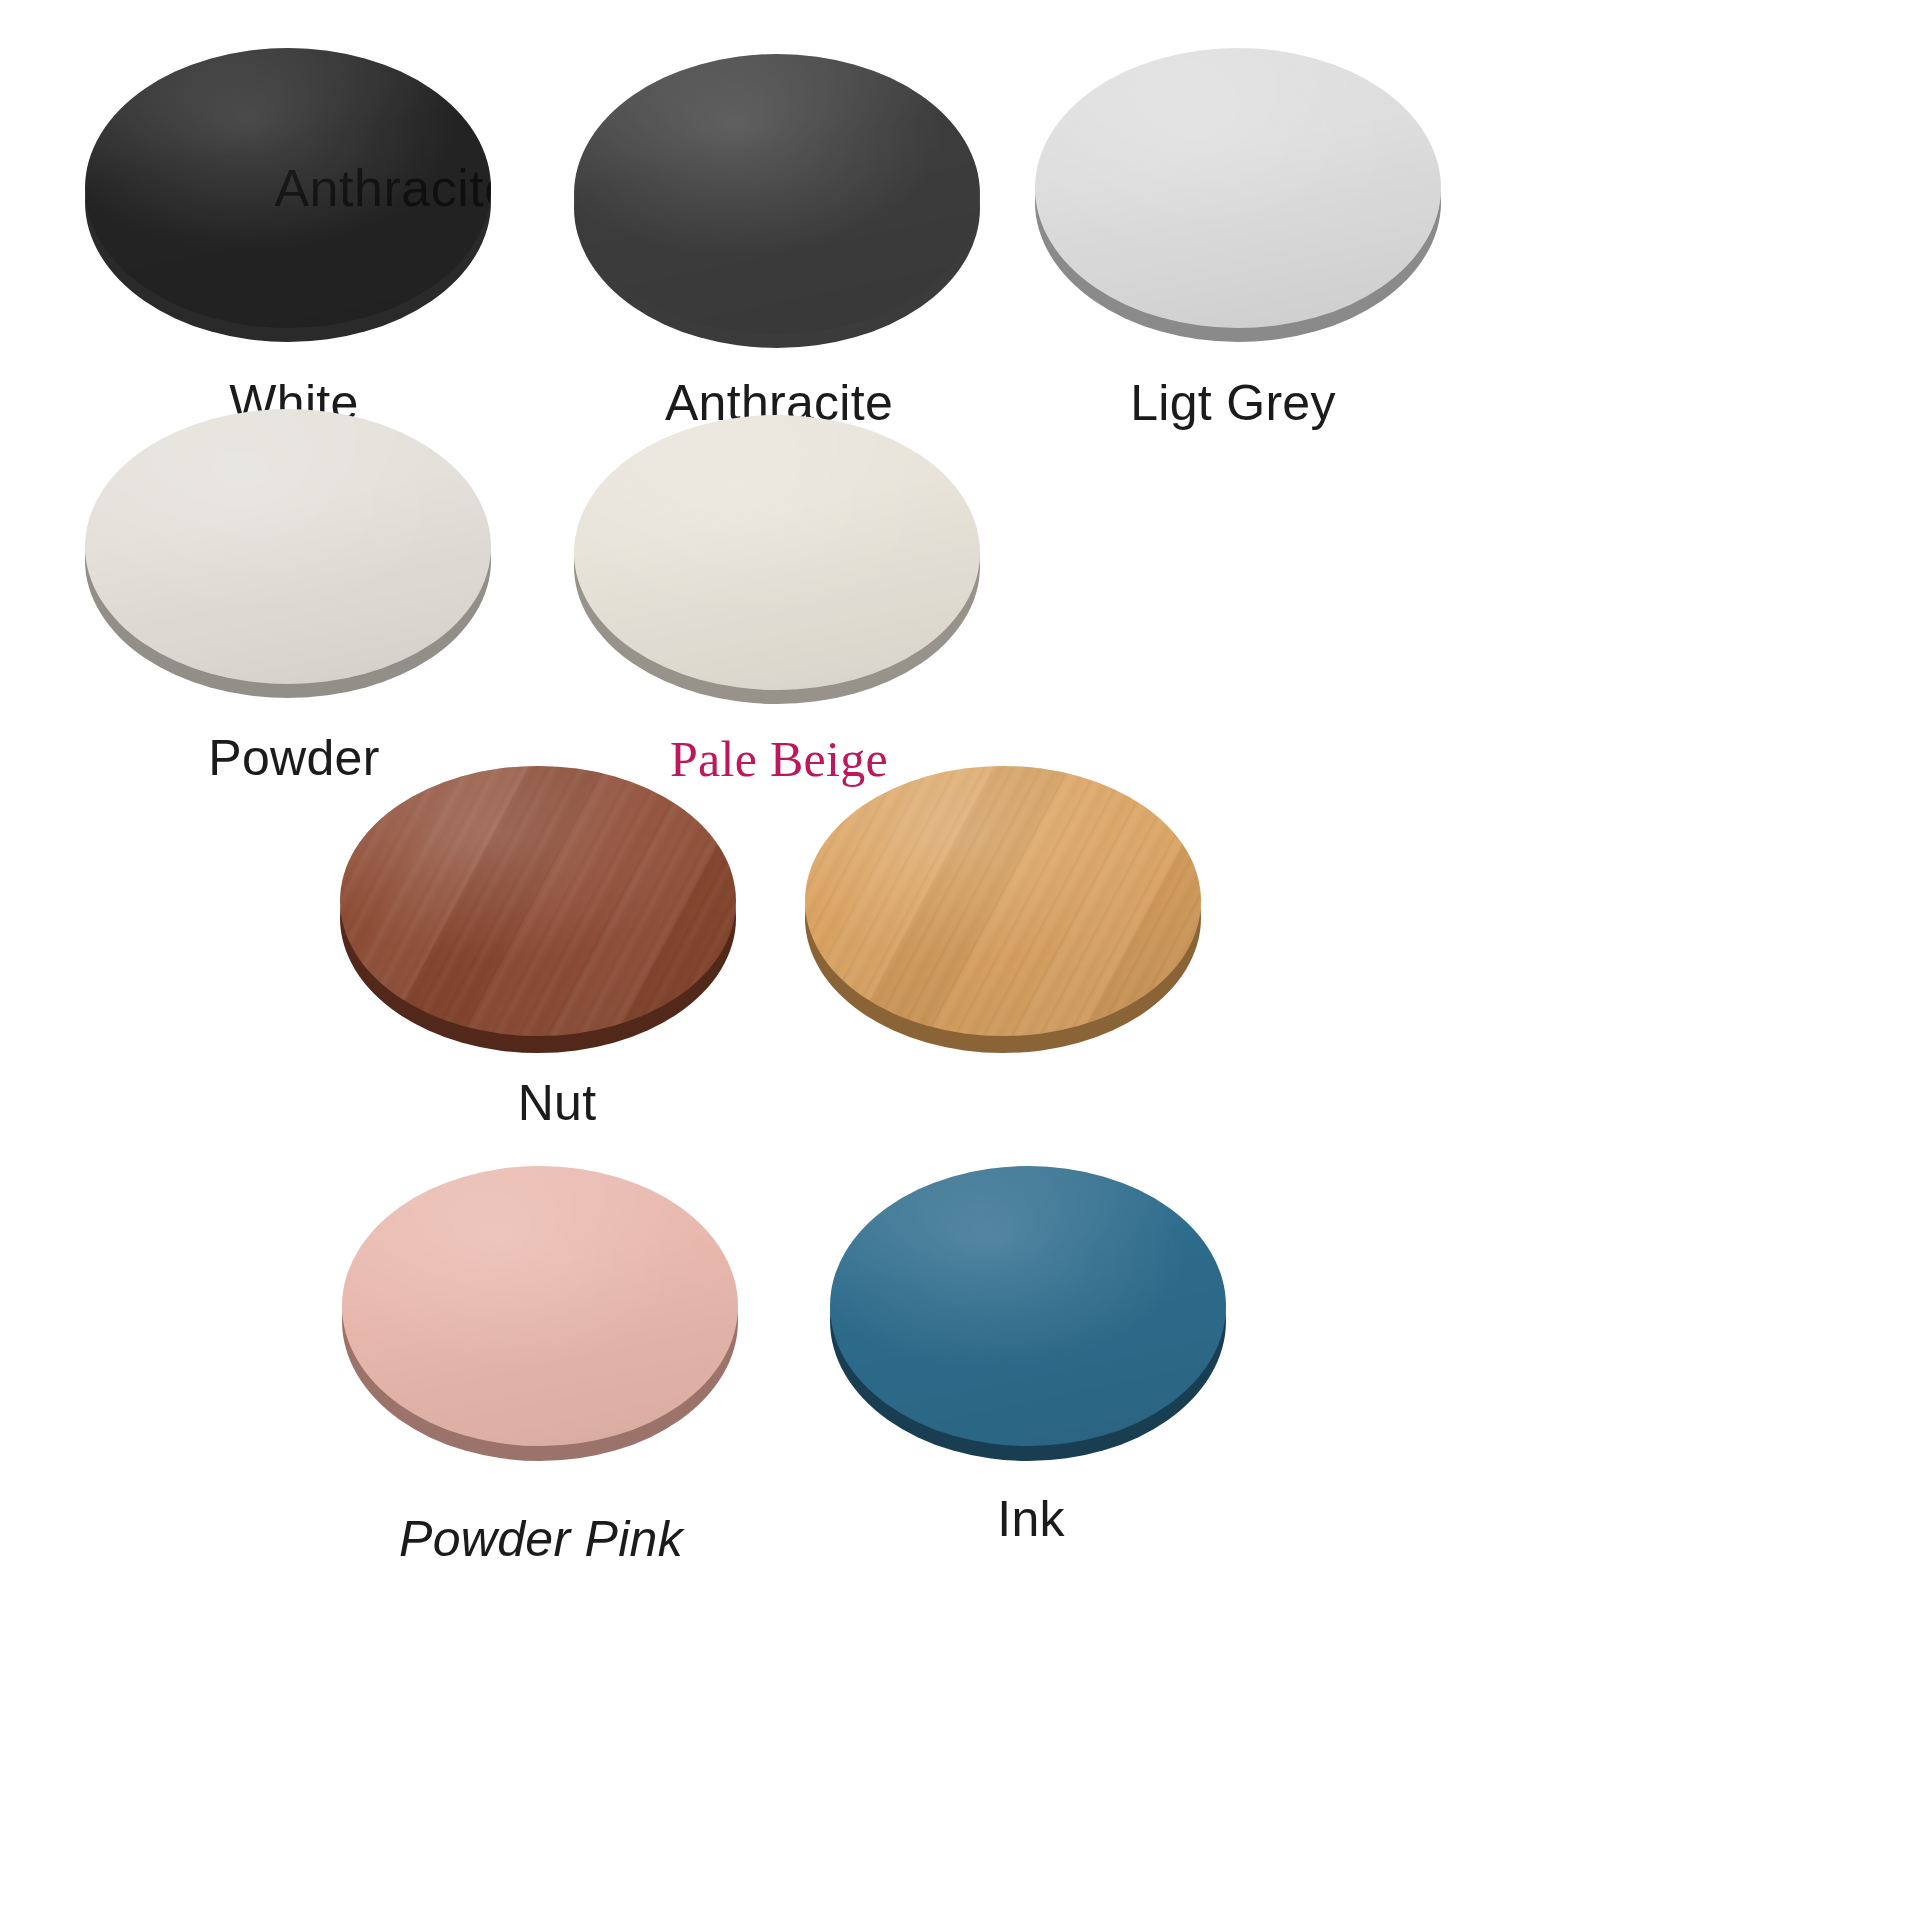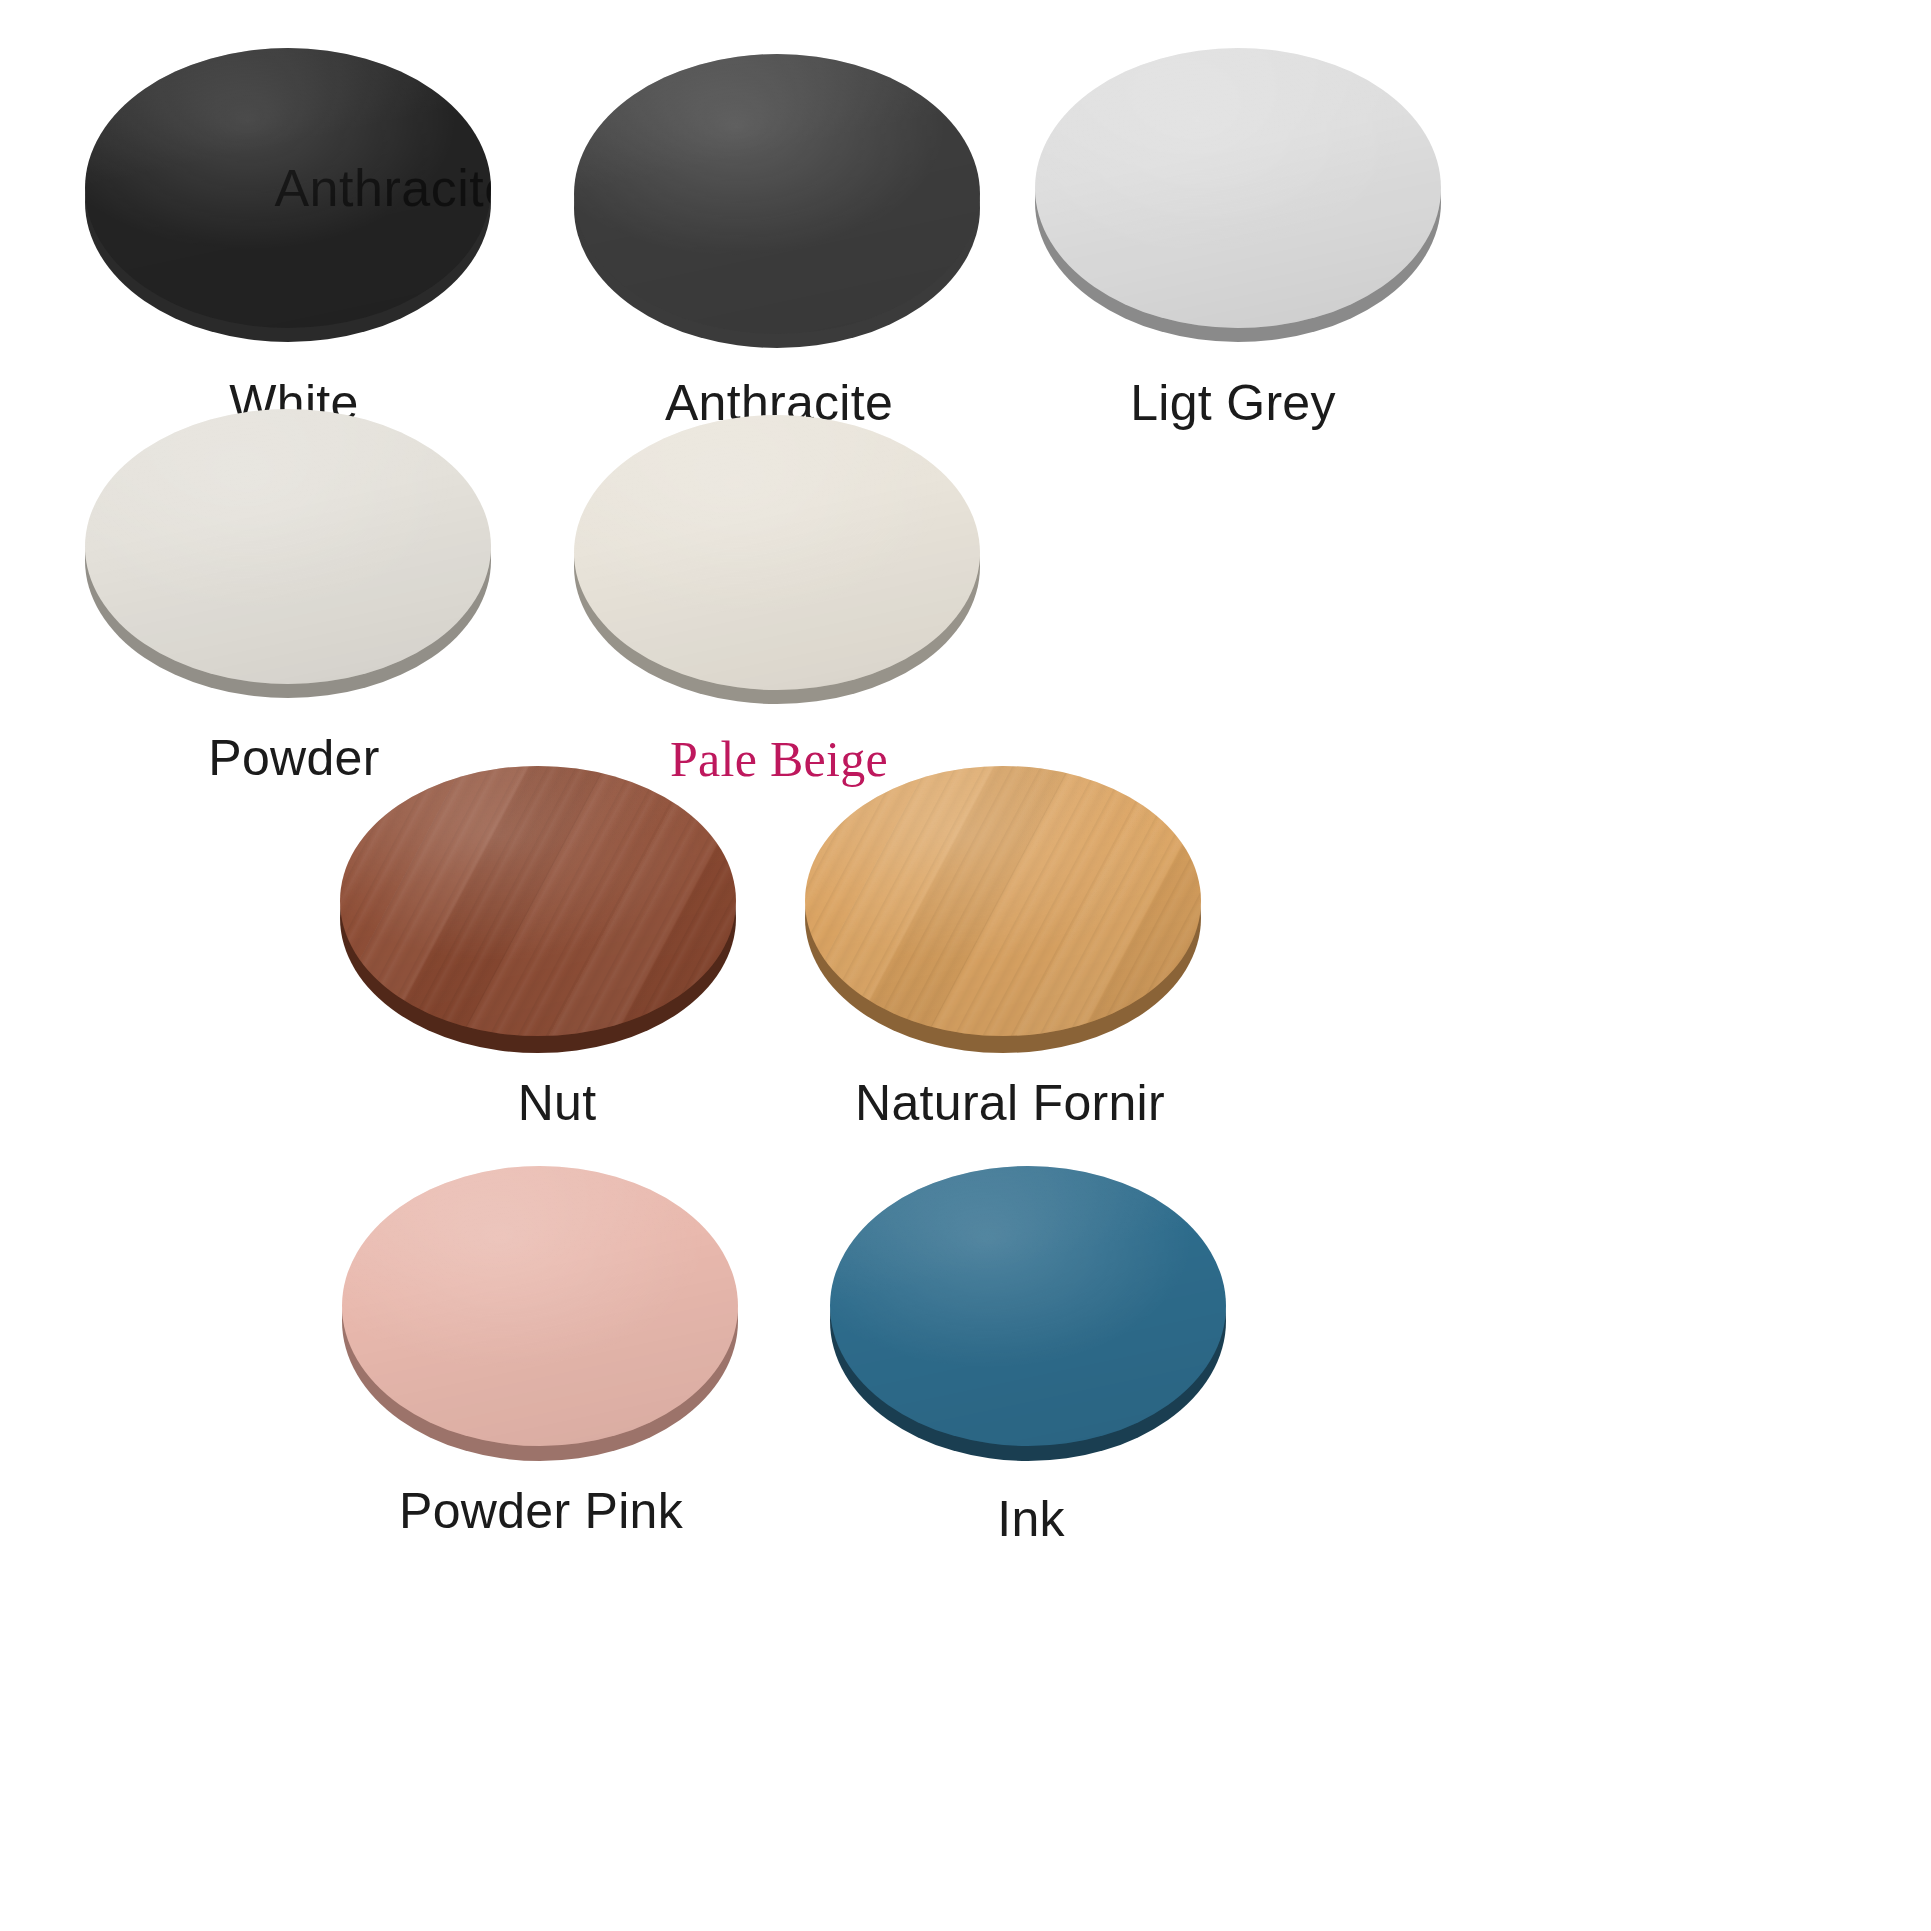--- a/index.html
+++ b/index.html
@@ -146,30 +146,29 @@
     </div>
     <div class="swatch-cell" style="left: 805px; top: 766px; width: 396px;">
       <div class="disc-wrap" style="width: 396px; height: 288px;">
         <div class="disc-edge" style="width: 396px; height: 270px; top: 17.4px; background: rgb(192, 138, 76);"></div>
         <div class="disc-top" style="width: 396px; height: 270px; background: rgb(219, 163, 96);">
           <div class="disc-grain" style="background: repeating-linear-gradient(118deg, rgba(0, 0, 0, 0) 0px, rgba(0, 0, 0, 0) 2.9px, rgba(0, 0, 0, 0.086) 3.9px, rgba(0, 0, 0, 0) 6.8px, rgba(255, 255, 255, 0.07) 9.7px, rgba(0, 0, 0, 0) 14.5px, rgba(0, 0, 0, 0.05) 18.3px, rgba(0, 0, 0, 0) 25px);"></div>
           <div class="disc-grain" style="opacity: 0.5; background: repeating-linear-gradient(118deg, rgba(255, 255, 255, 0.1) 0px, rgba(255, 255, 255, 0.1) 58px, rgba(0, 0, 0, 0.07) 60px, rgba(0, 0, 0, 0.07) 126px, rgba(255, 255, 255, 0.05) 127px, rgba(255, 255, 255, 0.05) 203px);"></div>
           <div class="disc-sheen" style="background: radial-gradient(78% 70% at 40% 26%, rgba(255, 255, 255, 0.16) 0%, rgba(255, 255, 255, 0.05) 45%, rgba(0, 0, 0, 0) 66%), linear-gradient(168deg, rgba(255, 255, 255, 0.1) 0%, rgba(255, 255, 255, 0) 38%, rgba(0, 0, 0, 0.06) 88%, rgba(0, 0, 0, 0.11) 100%);"></div>
         </div>
       </div>
-      <div class="swatch-label" style="color: rgb(27, 27, 27); position: absolute; left: 205px; top: 312px; transform: translateX(-50%);">Natural Fornir</div>
     </div>
     <div class="swatch-cell" style="left: 342px; top: 1166px; width: 396px;">
       <div class="disc-wrap" style="width: 396px; height: 295px;">
         <div class="disc-edge" style="width: 396px; height: 280px; top: 15.4px; background: rgb(216, 160, 147);"></div>
         <div class="disc-top" style="width: 396px; height: 280px; background: rgb(233, 185, 174);">
           <div class="disc-sheen" style="background: radial-gradient(78% 70% at 40% 26%, rgba(255, 255, 255, 0.16) 0%, rgba(255, 255, 255, 0.05) 45%, rgba(0, 0, 0, 0) 66%), linear-gradient(168deg, rgba(255, 255, 255, 0.1) 0%, rgba(255, 255, 255, 0) 38%, rgba(0, 0, 0, 0.06) 88%, rgba(0, 0, 0, 0.11) 100%);"></div>
         </div>
       </div>
-      <div class="swatch-label" style="color: rgb(27, 27, 27); position: absolute; left: 199px; top: 320px; transform: translateX(-50%);">Powder Pink</div>
+      <div class="swatch-label" style="color: rgb(27, 27, 27); position: absolute; left: 199px; top: 348px; transform: translateX(-50%); font-style: italic;">Powder Pink</div>
     </div>
     <div class="swatch-cell" style="left: 830px; top: 1166px; width: 396px;">
       <div class="disc-wrap" style="width: 396px; height: 295px;">
         <div class="disc-edge" style="width: 396px; height: 280px; top: 15.4px; background: rgb(36, 86, 112);"></div>
         <div class="disc-top" style="width: 396px; height: 280px; background: rgb(46, 108, 140);">
           <div class="disc-sheen" style="background: radial-gradient(78% 70% at 40% 26%, rgba(255, 255, 255, 0.16) 0%, rgba(255, 255, 255, 0.05) 45%, rgba(0, 0, 0, 0) 66%), linear-gradient(168deg, rgba(255, 255, 255, 0.1) 0%, rgba(255, 255, 255, 0) 38%, rgba(0, 0, 0, 0.06) 88%, rgba(0, 0, 0, 0.11) 100%);"></div>
         </div>
       </div>
       <div class="swatch-label" style="color: rgb(27, 27, 27); position: absolute; left: 201px; top: 328px; transform: translateX(-50%);">Ink</div>
     </div>

